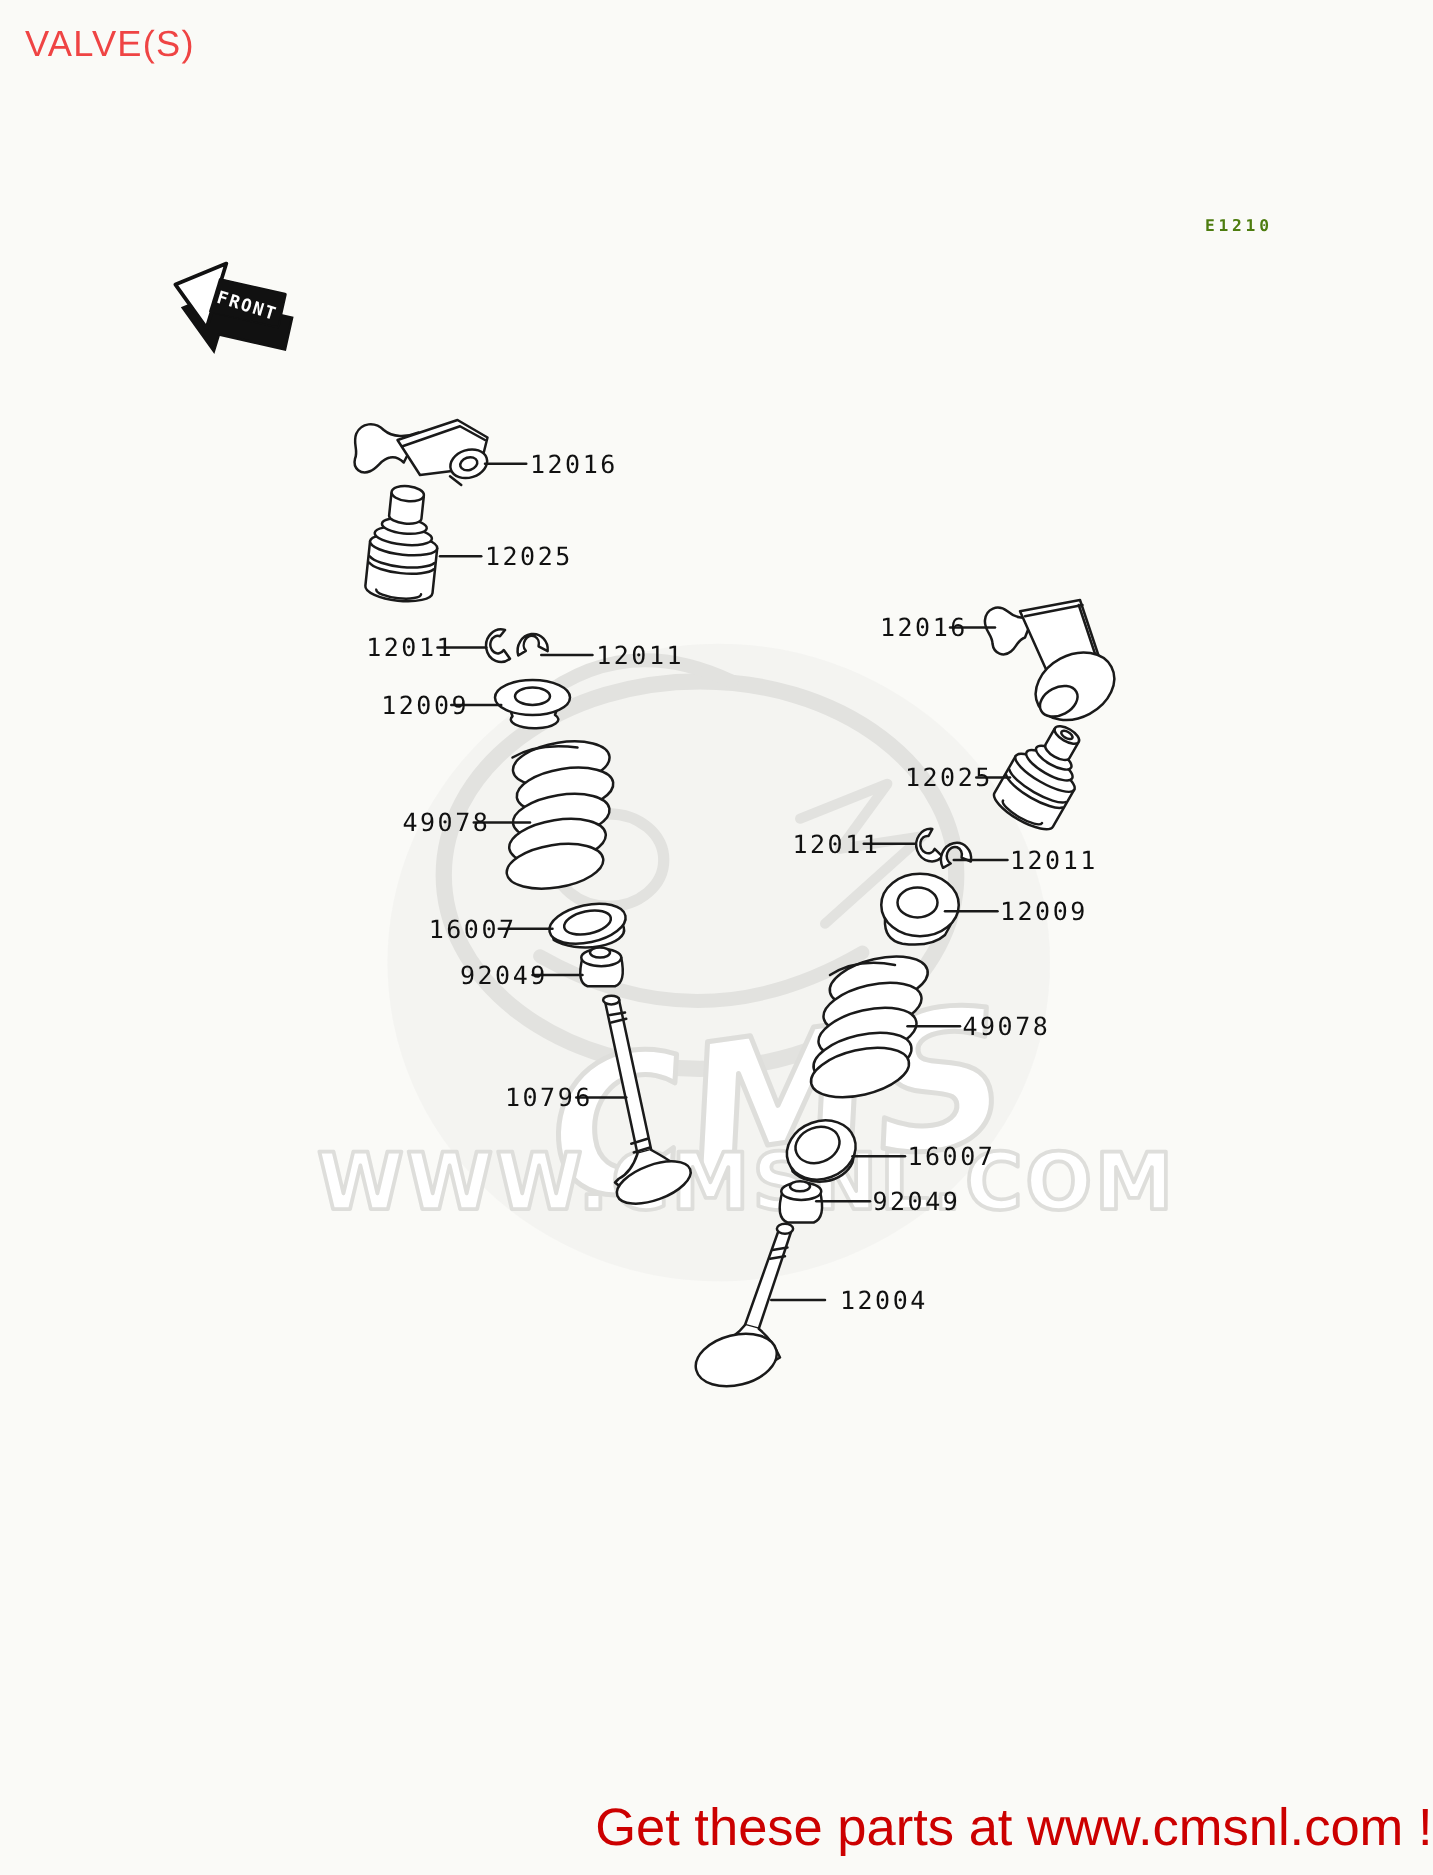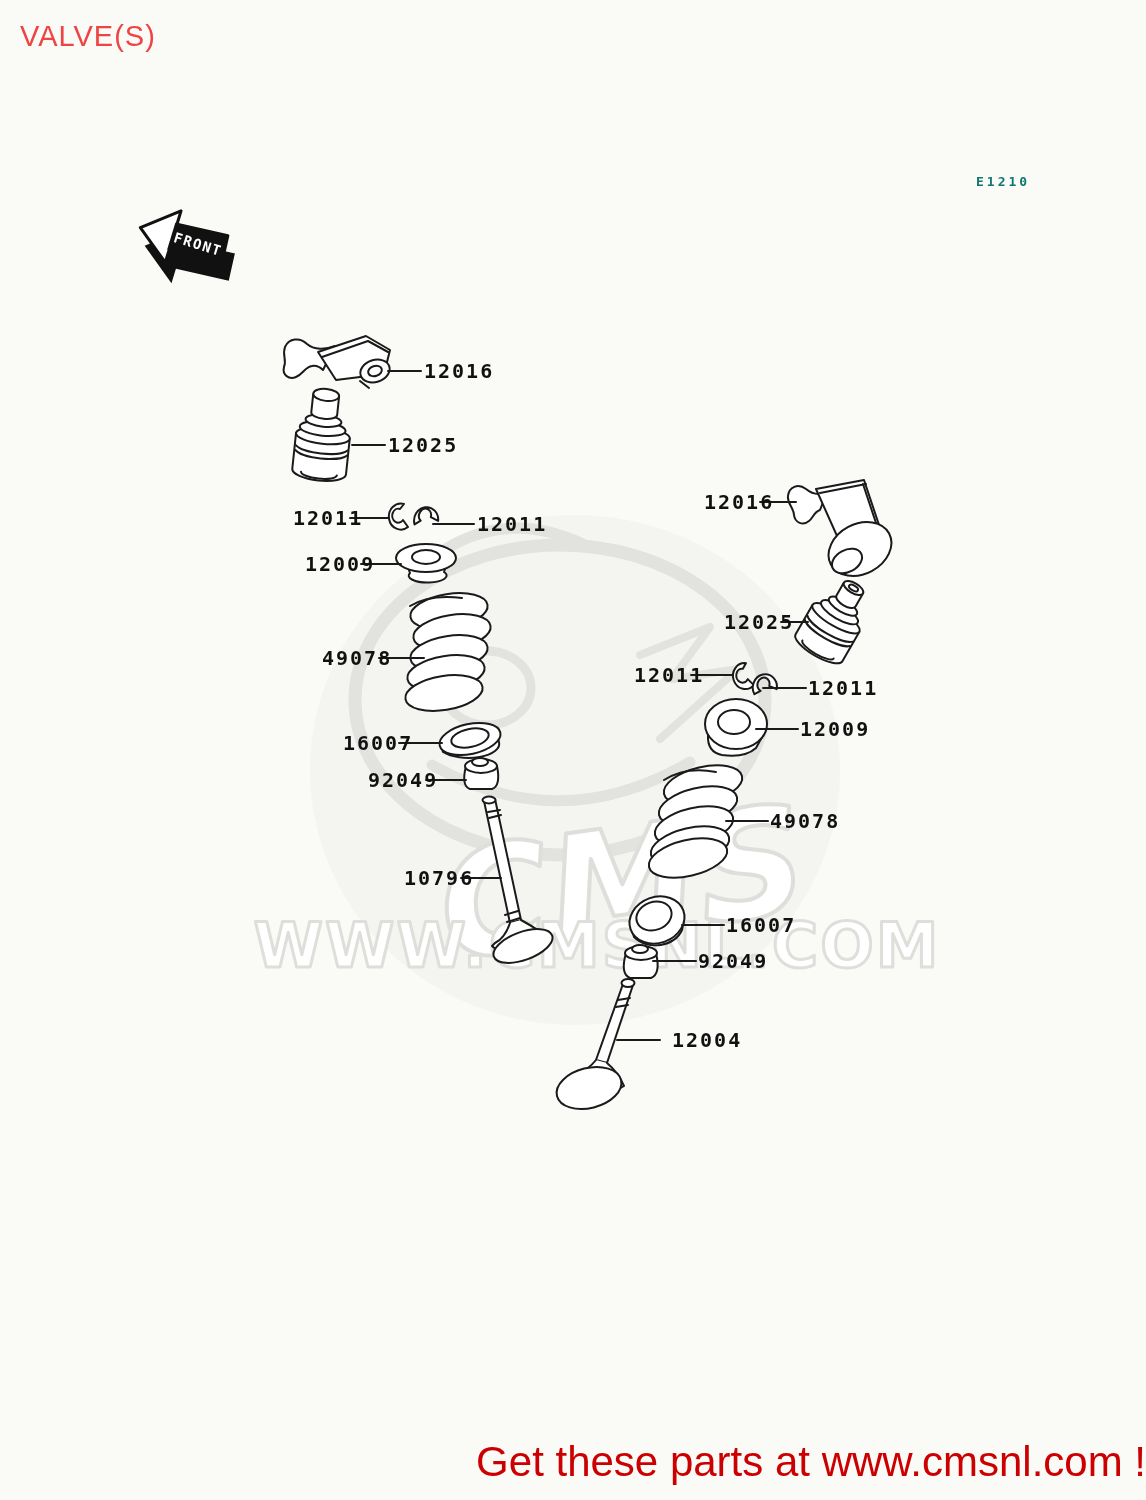--- a/index.html
+++ b/index.html
@@ -8,26 +8,26 @@
     background:#fafaf7;overflow:hidden;
     font-family:"Liberation Sans", sans-serif;
   }
   .page-title{
     position:absolute;left:20px;top:20px;
     font-size:29px;color:#ef4444;letter-spacing:1px;
   }
   .diagram-code{
     position:absolute;left:964px;top:174px;
     font-family:"DejaVu Sans Mono", monospace;
-    font-size:13px;color:#0f766e;letter-spacing:3px;font-weight:bold;margin-left:12px;
+    font-size:13px;color:#4d7c0f;letter-spacing:3px;font-weight:bold;
   }
   .part-label{
     position:absolute;
     font-family:"DejaVu Sans Mono", monospace;
-    font-weight:bold;font-size:20px;line-height:22px;
+    font-weight:normal;font-size:20px;line-height:22px;
     letter-spacing:2px;color:#111;white-space:nowrap;
   }
   .footer-text{
     position:absolute;left:0;top:1438px;width:100%;
     text-align:right;font-size:42px;color:#cc0000;
   }
   svg{position:absolute;left:0;top:0;}
   .front-arrow{left:130px;top:192px;}
 </style>
 </head>

